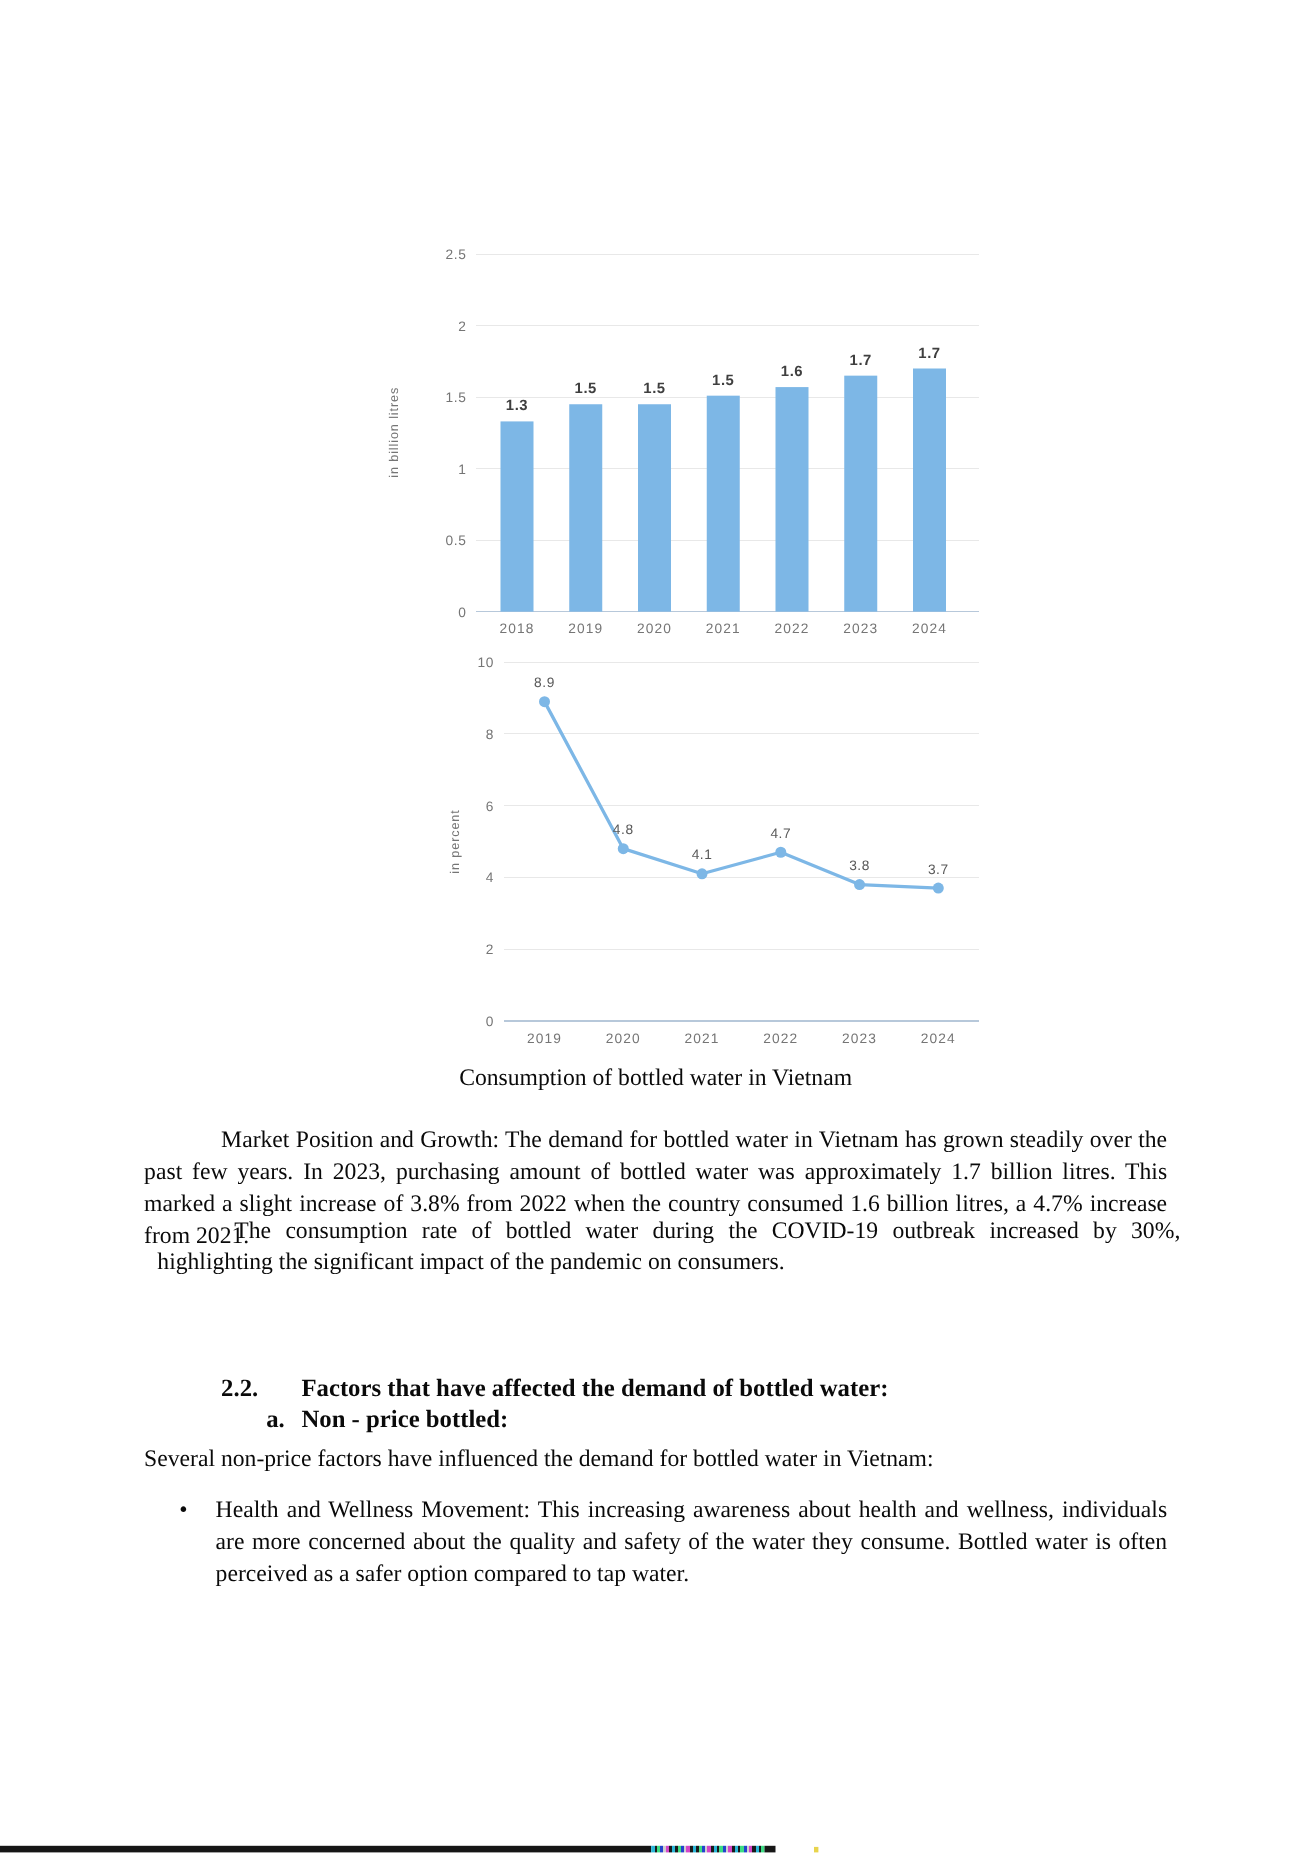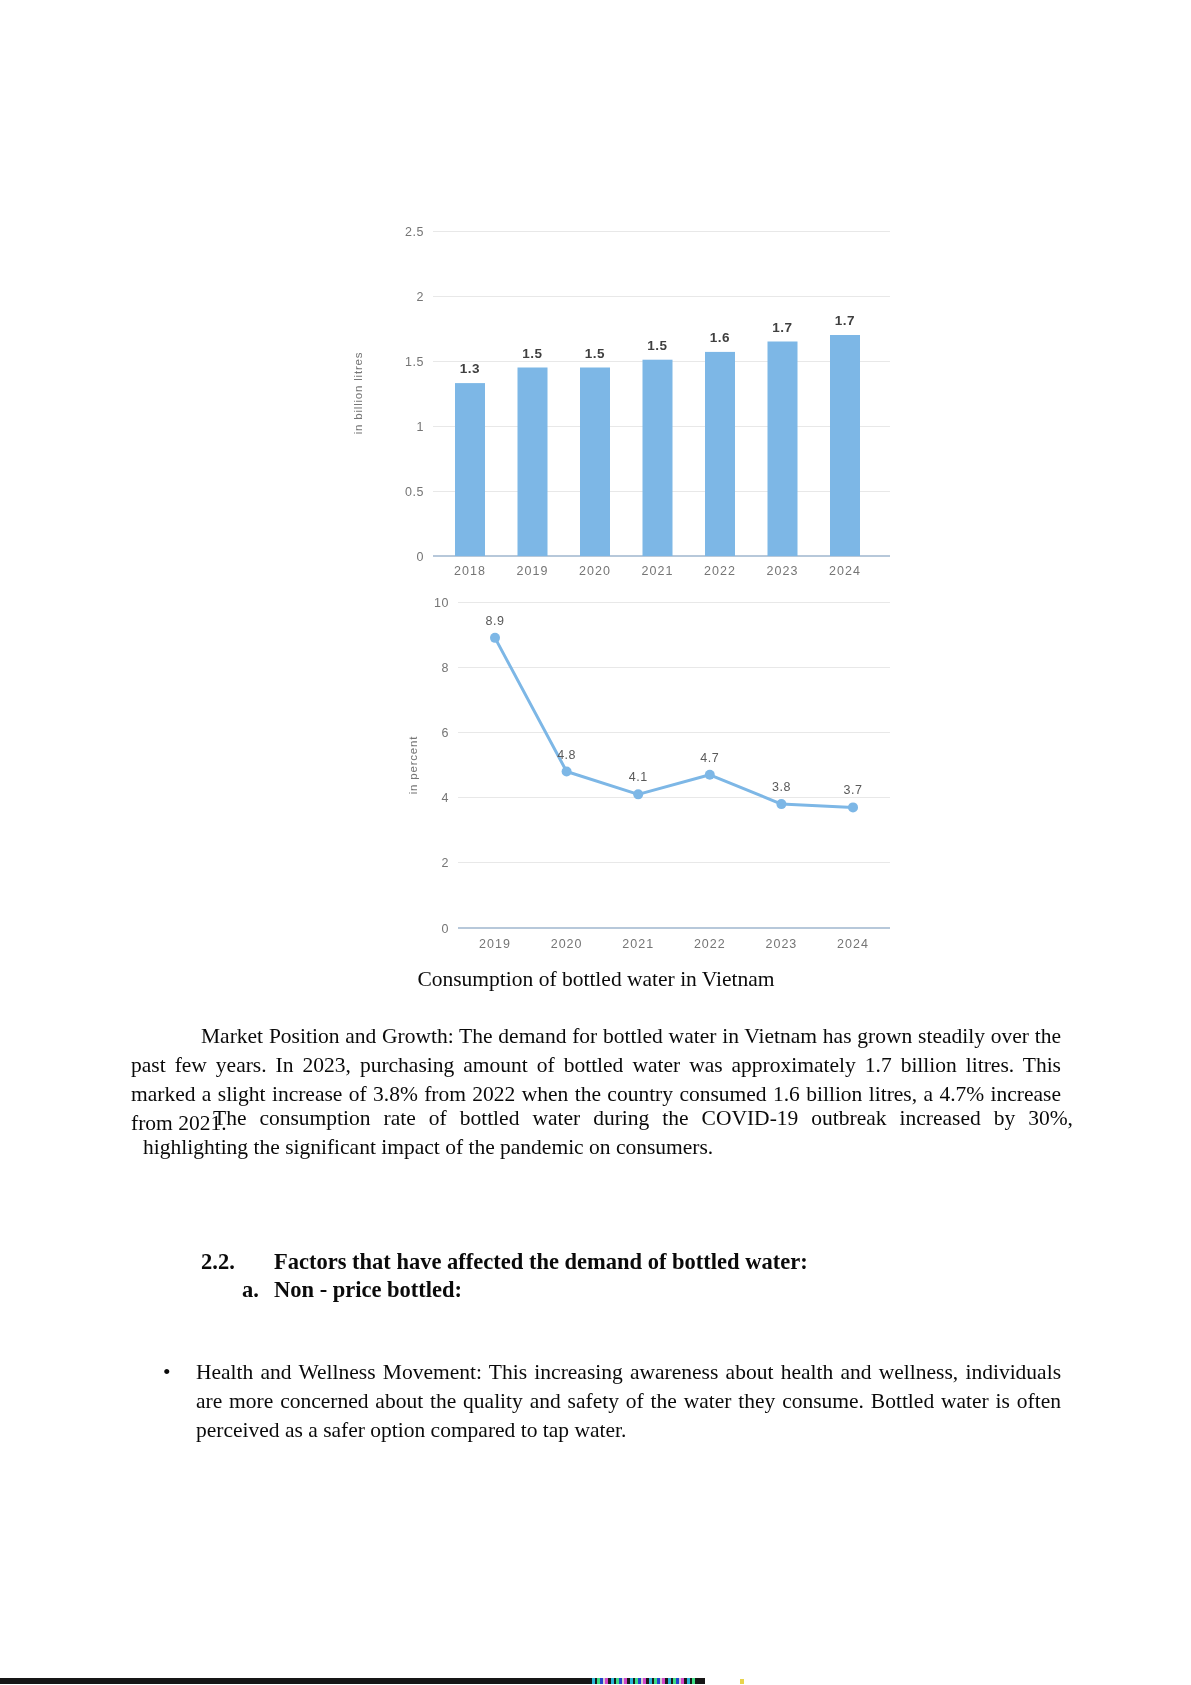--- a/index.html
+++ b/index.html
@@ -137,20 +137,21 @@
   <div id="heading-22" class="heading">
     <span class="hnum">2.2.</span>
     <span>Factors that have affected the demand of bottled water:</span>
   </div>
 
   <div id="heading-a" class="heading">
     <span class="hnum">a.</span>
     <span>Non - price bottled:</span>
   </div>
 
+  <div id="para3" class="txt para">Several non-price factors have influenced the demand for bottled water in Vietnam:</div>
 
   <div id="bullet-marker" class="txt">•</div>
   <div id="bullet-text" class="txt">Health and Wellness Movement: This increasing awareness about health and wellness, individuals are more concerned about the quality and safety of the water they consume. Bottled water is often perceived as a safer option compared to tap water.</div>
 
   <div id="cutoff-main" class="cutoff"></div>
   <div id="cutoff-mosaic" class="cutoff"></div>
   <div id="cutoff-dash" class="cutoff"></div>
   <div id="cutoff-yellow" class="cutoff"></div>
 
 </div>

